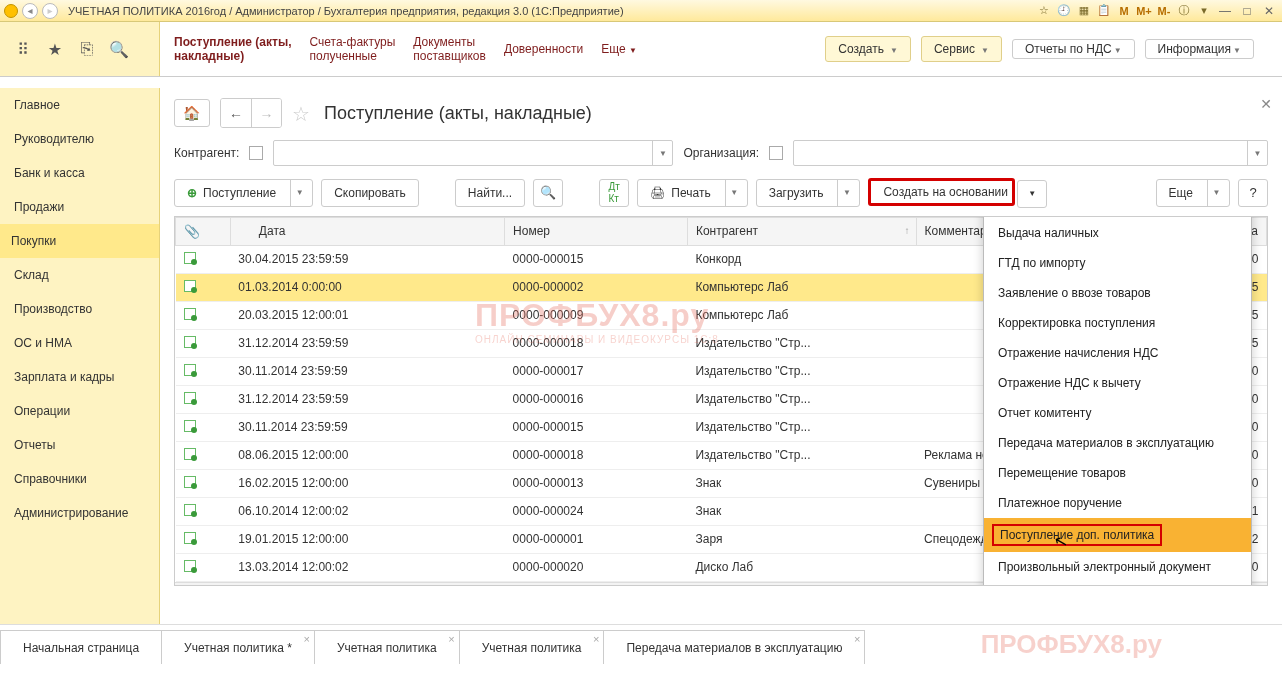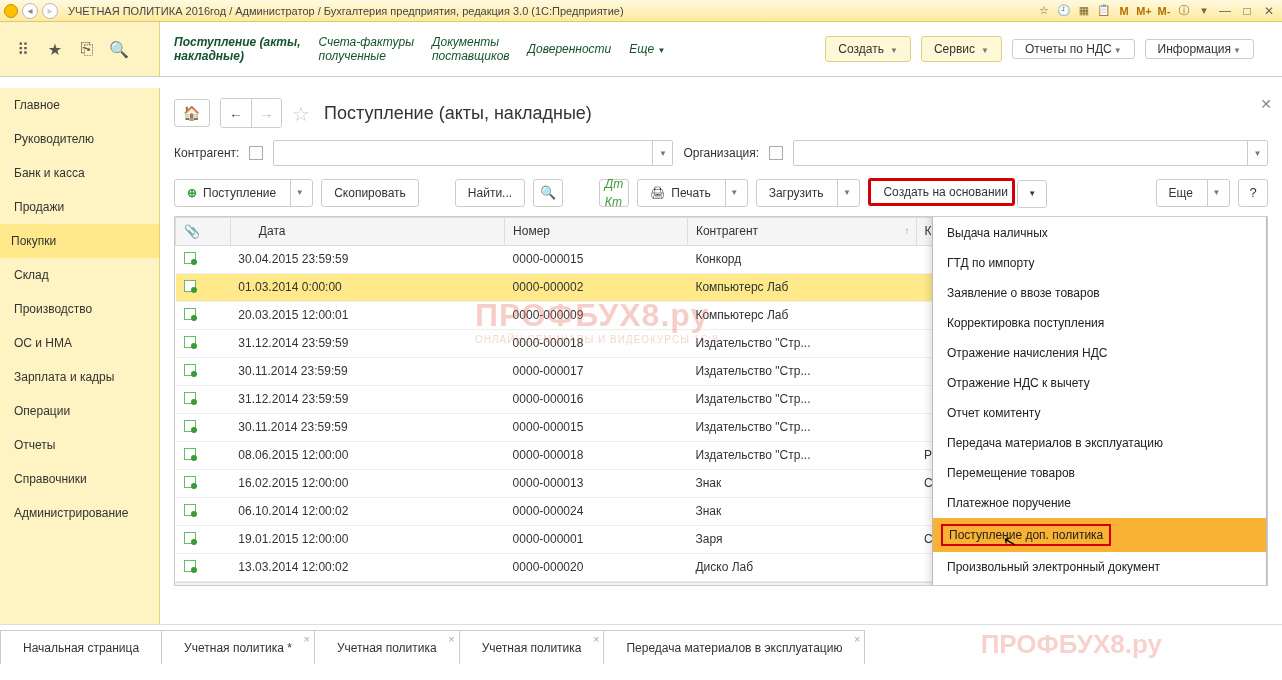--- a/index.html
+++ b/index.html
@@ -14,21 +14,21 @@
 .titlebar .tb-right { margin-left:auto; display:flex; align-items:center; gap:4px; }
 .tb-btn { width:16px; height:16px; display:inline-flex; align-items:center; justify-content:center; font-size:11px; color:#7a6a2a; }
 .tb-btn.m { font-weight:bold; font-size:11px; color:#b76e00;}
 .win-btn { width:18px; height:16px; color:#666; display:inline-flex; align-items:center; justify-content:center; font-size:12px;}
 
 
 .topnav { display:flex; align-items:stretch; border-bottom:1px solid #ccc; background:#fff; height:55px;}
 .topnav .appicons { width:160px; display:flex; align-items:center; gap:14px; padding-left:14px; background:#fef3c2; border-right:1px solid #e6d27a;}
 .ai { width:18px; height:18px; display:inline-flex; align-items:center; justify-content:center; color:#555; font-size:16px;}
 .topnav .sections { flex:1; display:flex; align-items:center; gap:18px; padding:0 14px;}
-.sect { font-size:12px; color:#14532d; cursor:pointer;font-style:italic; }
+.sect { font-size:12px; color:#7f1d1d; cursor:pointer; }
 .sect.active { font-weight:bold; }
 .sect-multi { line-height:14px; }
 .topnav .rightbtns { margin-left:auto; display:flex; align-items:center; gap:10px; padding-right:14px;}
 .ybtn { background:#fff8d6; border:1px solid #e0cf8a; border-radius:3px; padding:5px 12px; font-size:12px; color:#333; display:inline-flex; align-items:center; gap:6px; cursor:pointer;}
 .ybtn .caret::after { content:"▼"; font-size:8px; color:#777; }
 .wbtn { background:#fff; border:1px solid #ccc; border-radius:3px; padding:2px 12px; font-size:12px; color:#333; display:inline-flex; align-items:center; gap:2px; cursor:pointer;}
 .wbtn .caret::after { content:"▼"; font-size:8px; color:#777;}
 
 
 .layout { display:flex; height:calc(100% - 22px - 55px - 40px);margin-top:11px; }
@@ -77,21 +77,21 @@
 .clip { font-size:13px; color:#888;}
 .hscroll { height:14px; background:#f3f3f3; border-top:1px solid #ddd; display:flex; align-items:center;}
 .hscroll .thumb { margin-left:22px; width:520px; height:8px; background:#c9c9c9; border-radius:4px;}
 .hscroll .arrow { width:16px; text-align:center; color:#999; font-size:10px;}
 
 
 .watermark { position:absolute; color:#e66a5a; opacity:0.32; font-size:32px; font-weight:bold; pointer-events:none; letter-spacing:1px;}
 .watermark .sub { display:block; font-size:10px; font-weight:normal; opacity:0.9;}
 
 
-.ddmenu { position:absolute; top:0; right:0; width:335px; background:#fff; border:1px solid #bbb; box-shadow:0 4px 10px rgba(0,0,0,.2); z-index:50;}
+.ddmenu { position:absolute; top:0; right:15px; width:269px; background:#fff; border:1px solid #bbb; box-shadow:0 4px 10px rgba(0,0,0,.2); z-index:50;}
 .ddmenu .mi { padding:8px 14px; font-size:12px; color:#222; cursor:pointer;}
 .ddmenu .mi.hl { background:#f9b233; }
 .ddmenu .mi.hl .redframe { display:inline-block; border:2px solid #d40000; padding:2px 6px; margin:-2px -6px;}
 .cursor { position:absolute; font-size:16px; transform:rotate(-15deg); pointer-events:none; z-index:60;}
 
 
 .btabs { position:absolute; bottom:16px; left:0; right:0; height:40px; display:flex; align-items:flex-end; background:#fff; border-top:1px solid #ddd;}
 .btab { height:34px; border:1px solid #ccc; border-bottom:none; background:#fff; padding:0 22px; display:flex; align-items:center; font-size:12px; color:#333; position:relative; margin-right:-1px; cursor:pointer;}
 .btab .x { position:absolute; top:2px; right:4px; font-size:11px; color:#aaa;}
 .watermark2 { position:absolute; right:120px; bottom:20px; color:#e66a5a; opacity:.3; font-size:26px; font-weight:bold; pointer-events:none;}
@@ -205,21 +205,21 @@
       <span class="tbtn split">
           <span class="plus">⊕</span>
           <span>Поступление</span>
           <span class="dd">▼</span>
         </span>
       <span class="tbtn">Скопировать</span>
       <span class="spacer"></span>
       <span class="tbtn">Найти...</span>
       <span class="sqbtn">🔍</span>
       <span class="spacer"></span>
-      <span class="sqbtn" style="color:#3a9a3a;font-size:12px;line-height:18px;font-style:italic;">Дт<br>Кт</span>
+      <span class="sqbtn" style="color:#3a9a3a;font-size:10px;line-height:12px;">Дт<br>Кт</span>
       <span class="tbtn split">
           <span>🖨</span>
           <span>Печать</span>
           <span class="dd">▼</span>
         </span>
       <span class="tbtn split">
           <span>Загрузить</span>
           <span class="dd">▼</span>
         </span>
       <span style="position:relative;">

